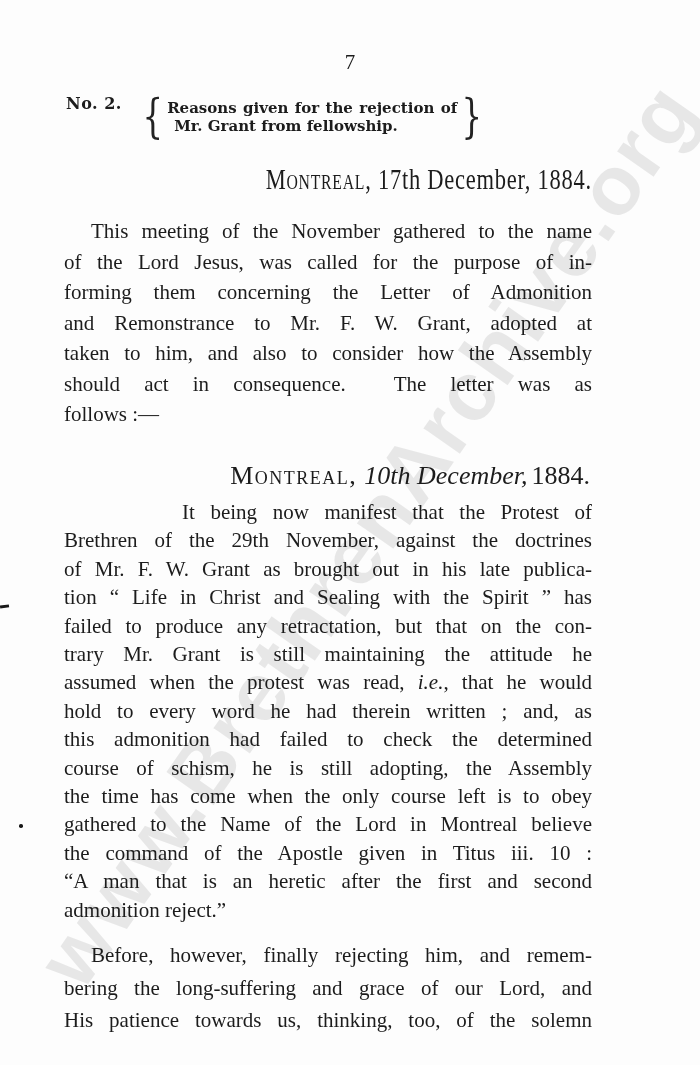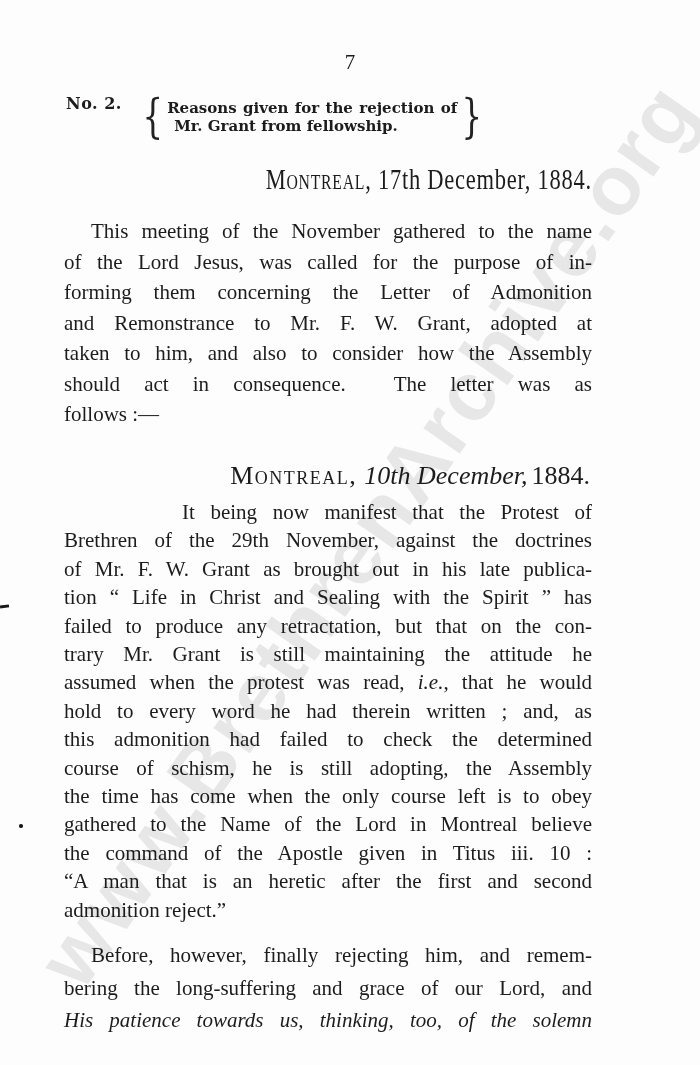--- a/index.html
+++ b/index.html
@@ -108,21 +108,21 @@
     z-index: 1;
   }
   .para .tline { text-align: justify; text-align-last: justify; }
   .para .tline:last-child { text-align-last: left; }
   .para1 { top: 216px; line-height: 30.5px; }
   .para1 .tline:first-child { padding-left: 27px; }
   .letter-para { top: 498px; line-height: 28.4px; }
   .letter-para .tline:first-child { padding-left: 118px; }
   .para3 { top: 939px; line-height: 32.5px; }
   .para3 .tline:first-child { padding-left: 27px; }
-  .para3 .tline:last-child { text-align-last: justify; font-style: italic; }
+  .para3 .tline:last-child { text-align-last: justify; }
 
   
   .artifact-dash {
     position: absolute;
     left: 0;
     top: 605px;
     width: 9px;
     height: 2.5px;
     background: #181818;
     transform: rotate(-8deg);

